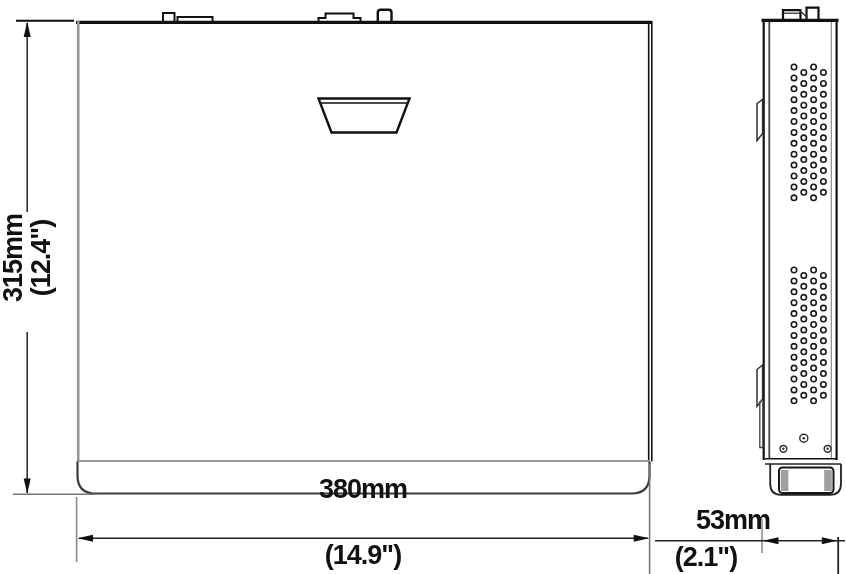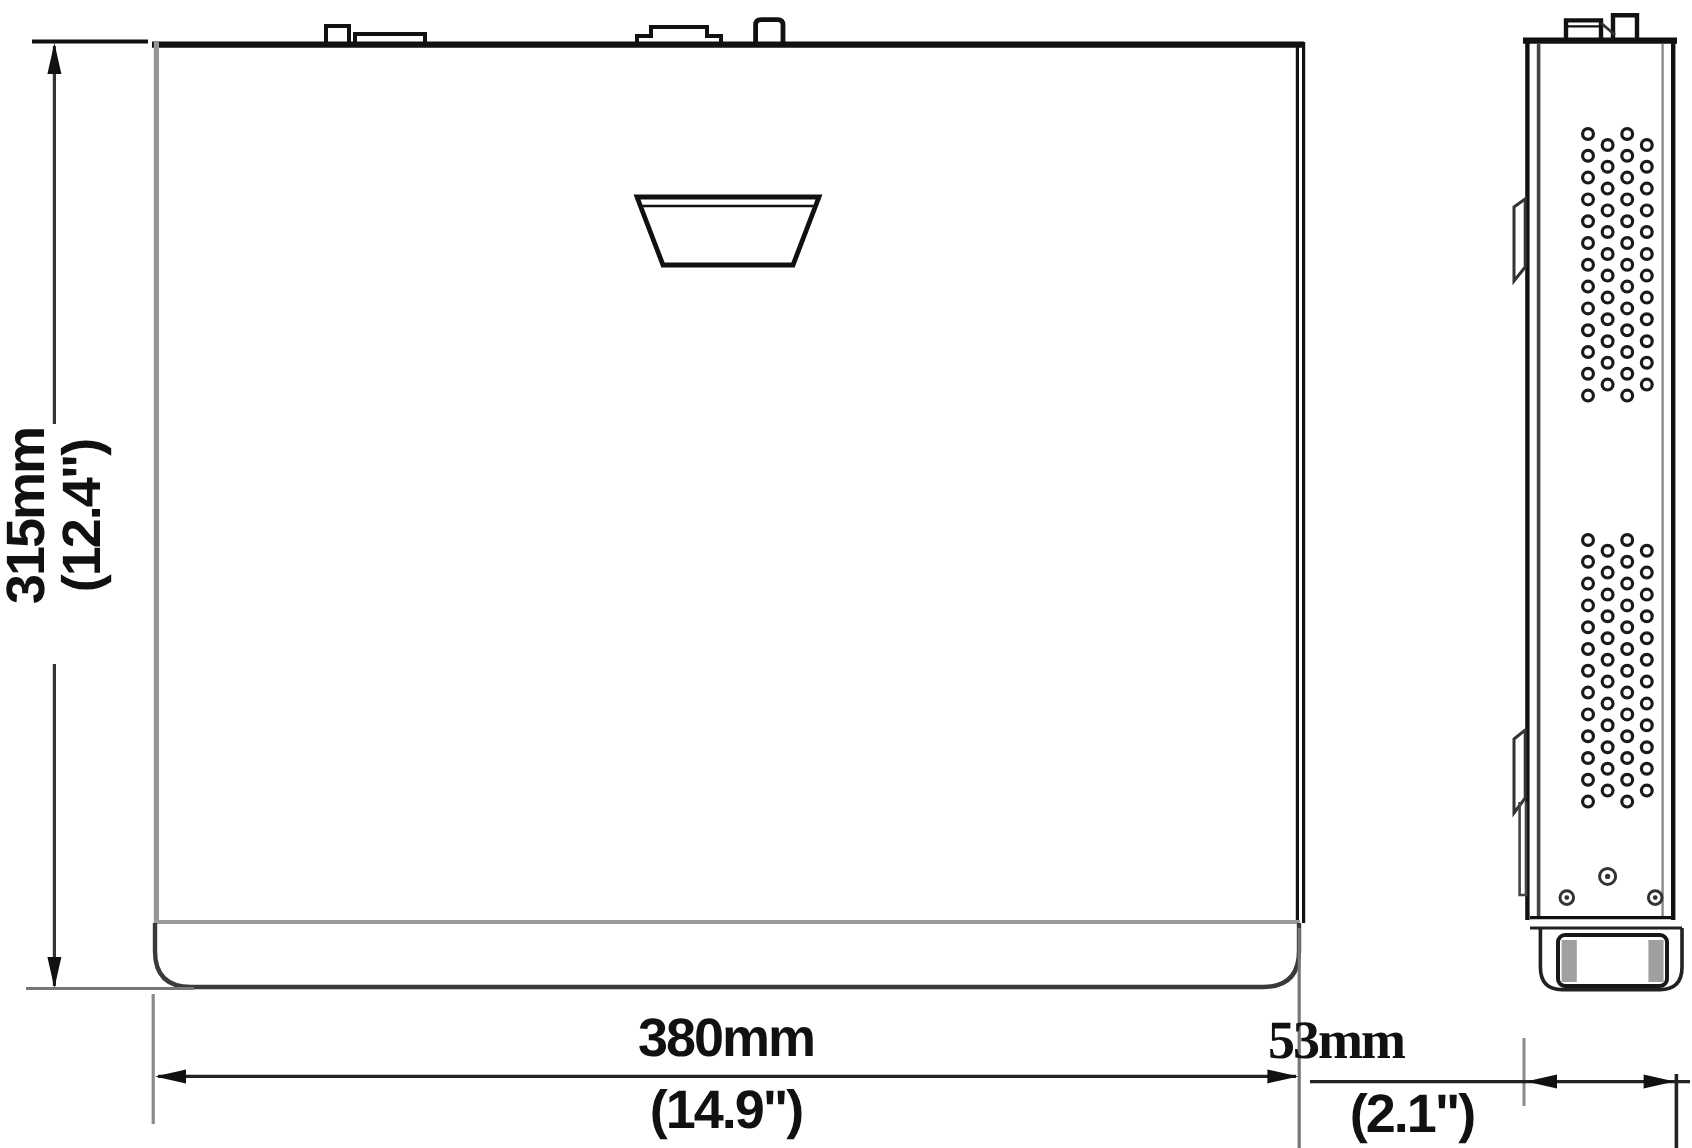--- a/index.html
+++ b/index.html
@@ -228,19 +228,19 @@
       <polygon points="763,540.8 778.5,537.3 778.5,544.3" fill="#111"></polygon>
       <polygon points="837.3,540.8 821.8,537.3 821.8,544.3" fill="#111"></polygon>
     </g>
   </svg>
 
   <div class="dim-label v-label" style="left:-43px;top:229px;">
     <div>315mm</div>
     <div>(12.4")</div>
   </div>
 
-  <div class="dim-label" style="left:238px;top:505px;width:250px;">380mm</div>
+  <div class="dim-label" style="left:238px;top:475px;width:250px;">380mm</div>
   <div class="dim-label" style="left:238px;top:541px;width:250px;">(14.9")</div>
 
-  <div class="dim-label" style="left:613px;top:506px;width:110px;font-family:Liberation Serif, serif;">53mm</div>
+  <div class="dim-label" style="left:678px;top:506px;width:110px;">53mm</div>
   <div class="dim-label" style="left:650px;top:543px;width:112px;">(2.1")</div>
 
 </div>
 
 </body></html>

